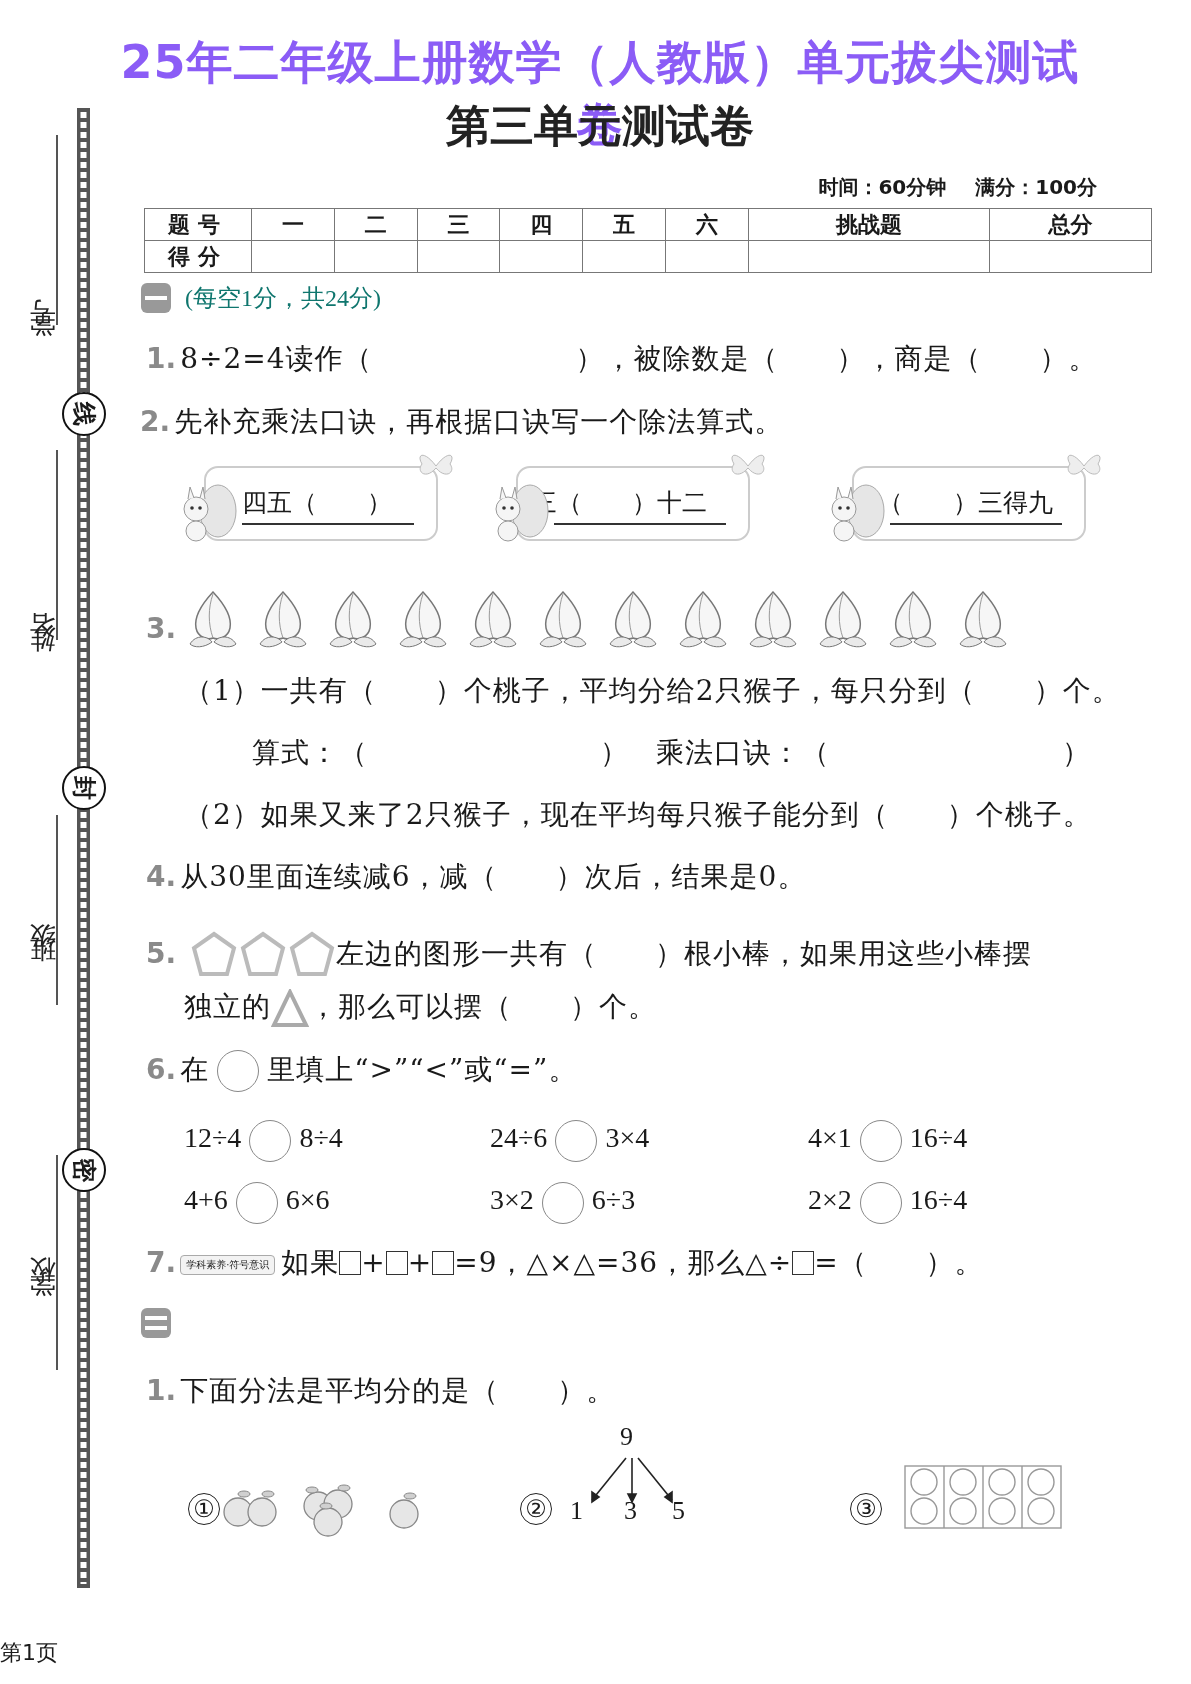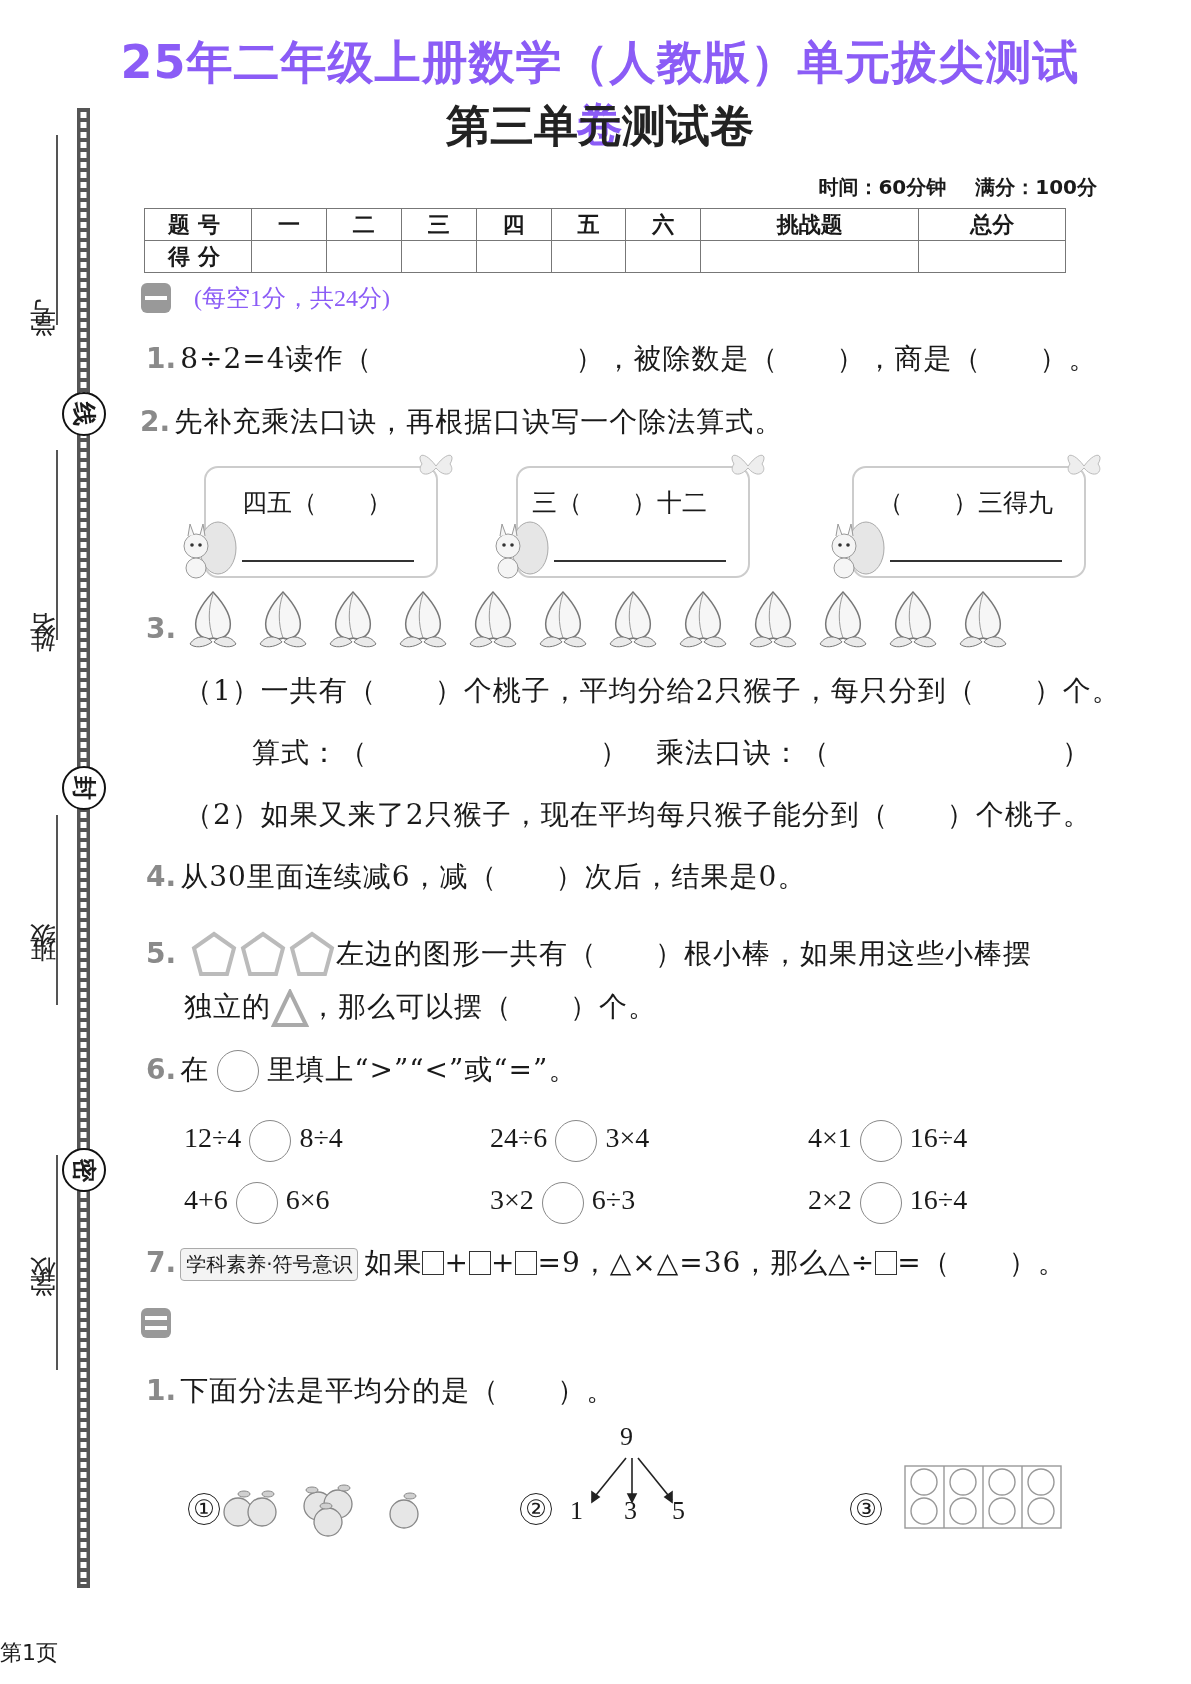--- a/index.html
+++ b/index.html
@@ -23,53 +23,53 @@
     writing-mode: vertical-rl; transform: rotate(180deg); color: #222; }
 
   
   .title1 { position: absolute; left: 120px; top: 32px; width: 960px; text-align: center;
     font-size: 46px; font-weight: bold; letter-spacing: 1px; color: #8b5cf6; }
   .title2 { position: absolute; left: 120px; top: 97px; width: 960px; text-align: center;
     font-size: 44px; font-weight: bold; color: #222; }
   .meta { position: absolute; right: 94px; top: 174px; font-size: 20px; font-weight: bold; }
   .meta span + span { margin-left: 22px; }
 
-  table.score { position: absolute; left: 144px; top: 208px; width: 922px; border-collapse: collapse; padding-left: 18px; }
+  table.score { position: absolute; left: 144px; top: 208px; width: 1008px; border-collapse: collapse; padding-left: 18px; }
   table.score td { border: 1.5px solid #777; height: 32px; text-align: center; font-size: 22px; font-weight: bold; }
   table.score td:first-child { width: 107px; letter-spacing: 8px; }
 
   
   .sec-head { position: absolute; left: 141px; display: flex; align-items: center; }
   .sec-num { width: 30px; height: 30px; border-radius: 6px; background: #999; position: relative; margin-right: 8px; }
   .sec-num .bar { position: absolute; left: 4px; right: 4px; height: 4px; background: #fff; }
   .sec-title { font-size: 28px; font-weight: bold; }
-  .sec-note { font-size: 24px; color: #8b5cf6; margin-left: 15px; }
+  .sec-note { font-size: 24px; color: #0f766e; margin-left: 6px; }
 
   .q { position: absolute; font-size: 28px; white-space: nowrap; letter-spacing: 1px; }
   .qn { font-family: "DejaVu Sans", "Liberation Sans", sans-serif; font-weight: bold; color: #8a8a8a; font-size: 28px; margin-right: 4px; letter-spacing: 0; }
 
   
-  .card { position: absolute; top: 466px; width: 234px; height: 112px; border: 2px solid #ccc; border-radius: 14px; }
+  .card { position: absolute; top: 466px; width: 234px; height: 75px; border: 2px solid #ccc; border-radius: 14px; }
   .card .formula { position: absolute; left: 36px; top: 18px; font-size: 25px; white-space: nowrap; }
   .card .answer-line { position: absolute; left: 36px; right: 22px; bottom: 14px; height: 2px; background: #333; }
   .butterfly { position: absolute; right: -22px; top: -20px; width: 44px; height: 36px; }
   .squirrel { position: absolute; left: -28px; bottom: -4px; width: 60px; height: 64px; }
 
   
   .peaches { position: absolute; left: 186px; top: 588px; display: flex; gap: 16px; }
   .peach { width: 54px; height: 62px; }
 
   
   .inline-svg { display: inline-block; vertical-align: middle; }
 
   
   .cmp-circle { display: inline-block; width: 42px; height: 42px; border: 1.5px solid #888; border-radius: 50%; vertical-align: middle; margin: 0 8px; }
   .cmp { position: absolute; font-size: 28px; white-space: nowrap; font-family: "Liberation Serif", "DejaVu Serif", serif; }
 
-  .badge { display: inline-block; font-family: "DejaVu Sans", "Liberation Sans", sans-serif; font-size: 20px;
+  .badge { display: inline-block; font-family: "DejaVu Sans", "Liberation Sans", sans-serif; font-size: 10px;
     border: 1.5px solid #aaa; border-radius: 4px; padding: 2px 5px; background: #f3f3f3; vertical-align: middle; margin-right: 6px; letter-spacing: 0; }
   .sq { display: inline-block; width: 22px; height: 24px; border: 1.5px solid #333; vertical-align: -3px; }
 
   
   .opt { position: absolute; font-size: 28px; font-family: "Liberation Serif", "DejaVu Serif", serif; }
   .ring-num { display: inline-block; width: 32px; height: 32px; border: 1.5px solid #222; border-radius: 50%; text-align: center; line-height: 30px; font-size: 24px; vertical-align: middle; }
 
   .footer { position: absolute; left: 0; width: 1191px; top: 1638px; text-align: left; font-size: 22px; font-family: "DejaVu Sans", "Liberation Sans", sans-serif; }
 </style>
 </head>

